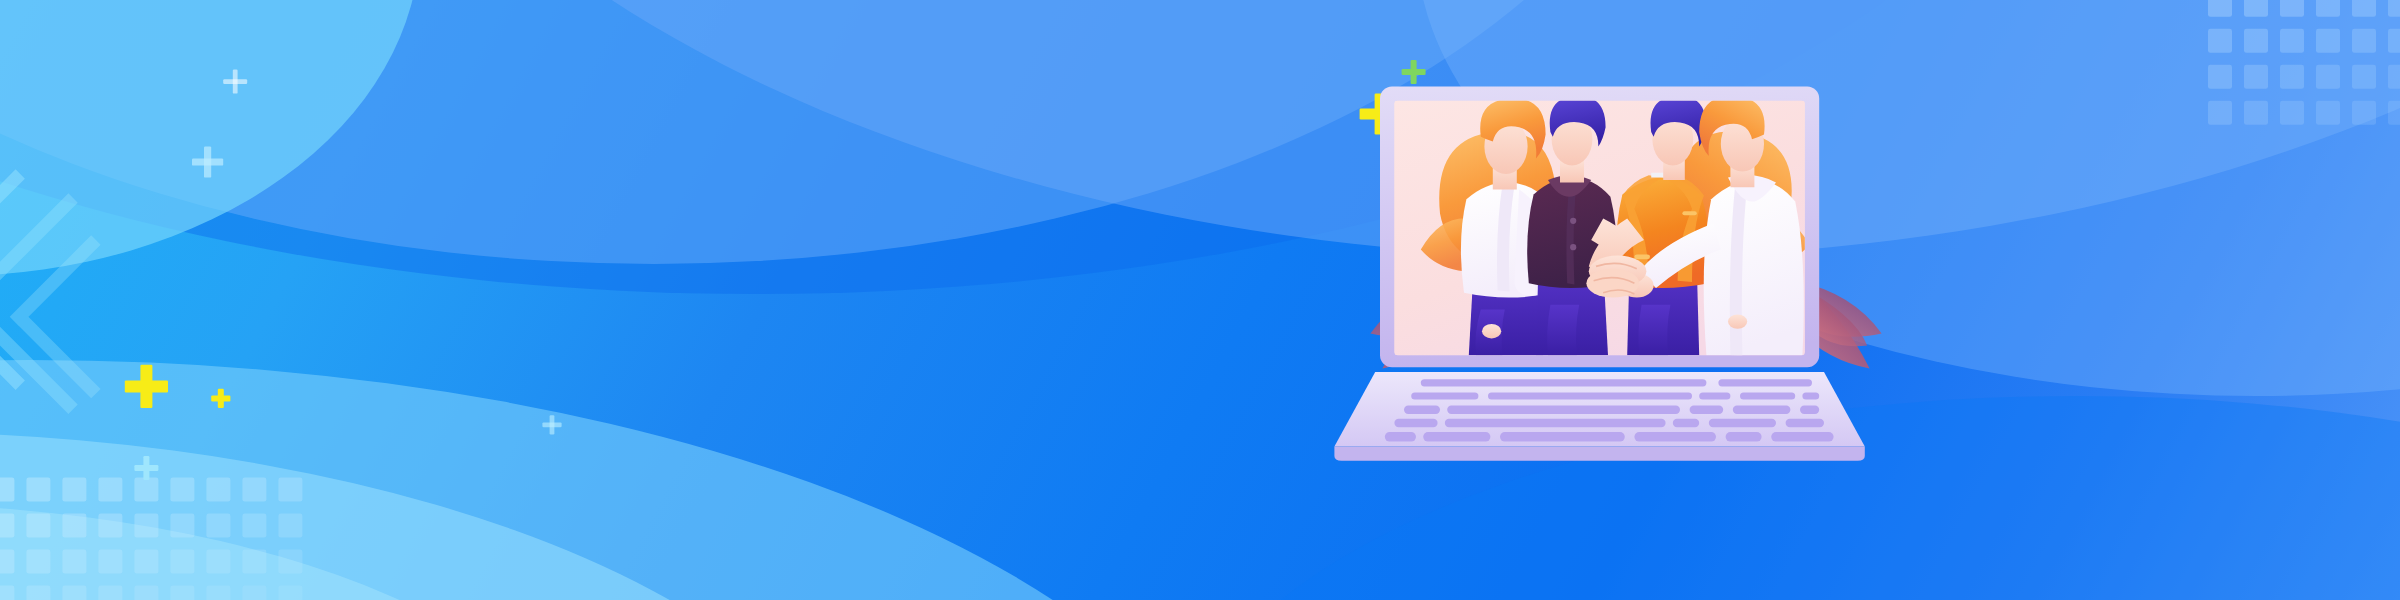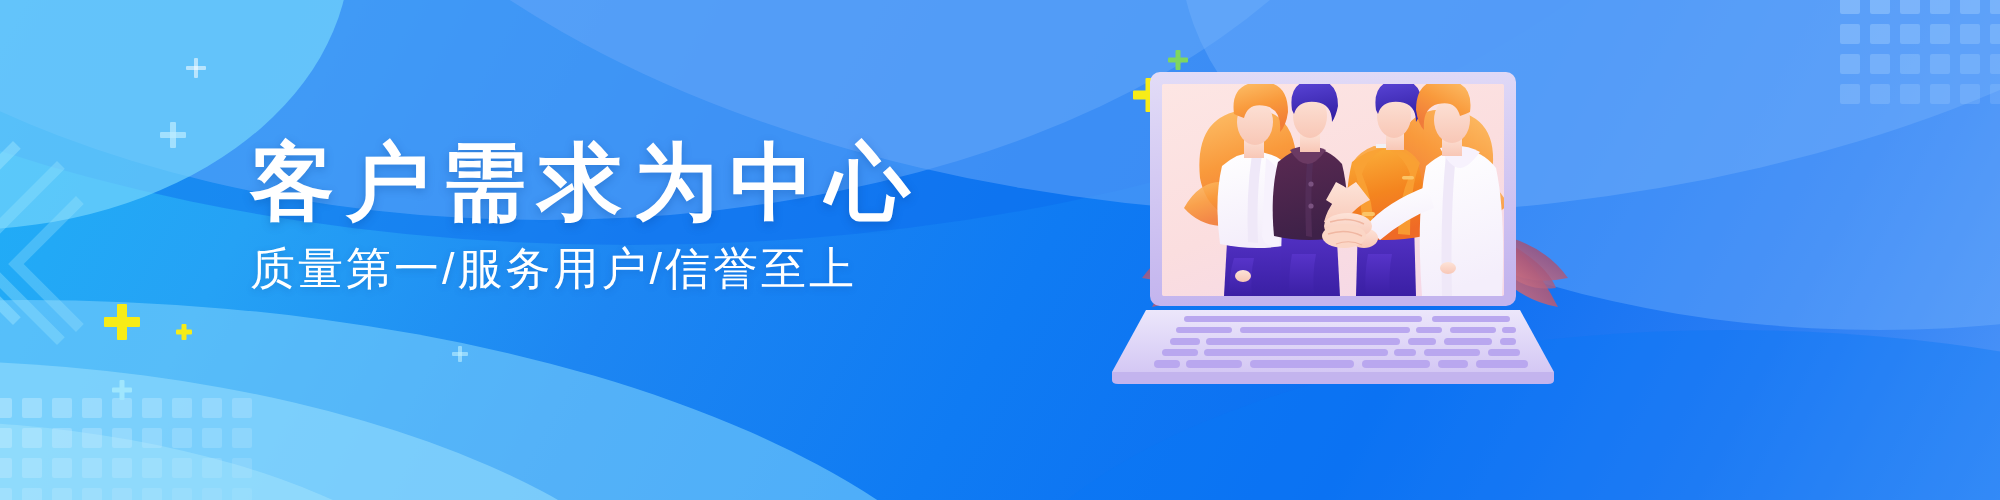--- a/index.html
+++ b/index.html
@@ -177,24 +177,20 @@
       <div class="plus" style="left: 1133px; top: 78px; width: 34px; height: 34px; color: rgb(247, 236, 23); --t: 9px;"></div>
       <div class="plus" style="left: 1168px; top: 50px; width: 20px; height: 20px; color: rgb(127, 214, 95); --t: 5px;"></div>
       <div class="plus" style="left: 104px; top: 304px; width: 36px; height: 36px; color: rgb(247, 236, 23); --t: 10px;"></div>
       <div class="plus" style="left: 112px; top: 380px; width: 20px; height: 20px; color: rgb(159, 230, 253); --t: 5px;"></div>
       <div class="plus" style="left: 176px; top: 324px; width: 16px; height: 16px; color: rgb(247, 236, 23); --t: 5px;"></div>
       <div class="plus" style="left: 186px; top: 58px; width: 20px; height: 20px; color: rgba(255, 255, 255, 0.55); --t: 4px;"></div>
       <div class="plus" style="left: 160px; top: 122px; width: 26px; height: 26px; color: rgba(190, 236, 255, 0.7); --t: 6px;"></div>
       <div class="plus" style="left: 452px; top: 346px; width: 16px; height: 16px; color: rgba(190, 240, 255, 0.6); --t: 4px;"></div>
     </div>
 
-  <div class="copy">
-    <h1 class="headline">客户需求为中心</h1>
-    <p class="subline">质量第一/服务用户/信誉至上</p>
-  </div>
 
   <div id="laptop">
     <svg viewBox="0 0 430 330" xmlns="http://www.w3.org/2000/svg">
       <defs>
         <linearGradient id="gScreen" x1="0" y1="0" x2="0.6" y2="1">
           <stop offset="0%" stop-color="#fde6e4"></stop>
           <stop offset="60%" stop-color="#fbdedf"></stop>
           <stop offset="100%" stop-color="#f6d9e6"></stop>
         </linearGradient>
         <linearGradient id="gHairL" x1="0" y1="0" x2="0.3" y2="1">

